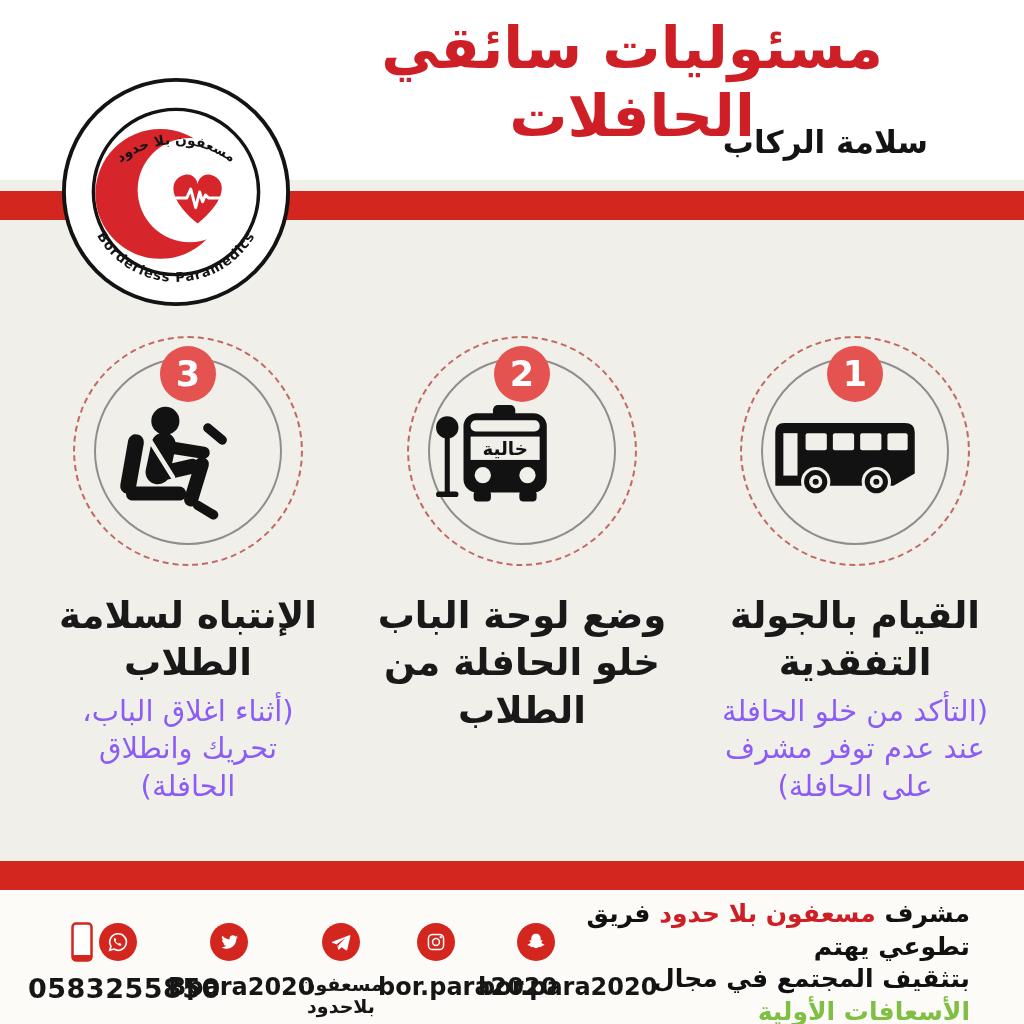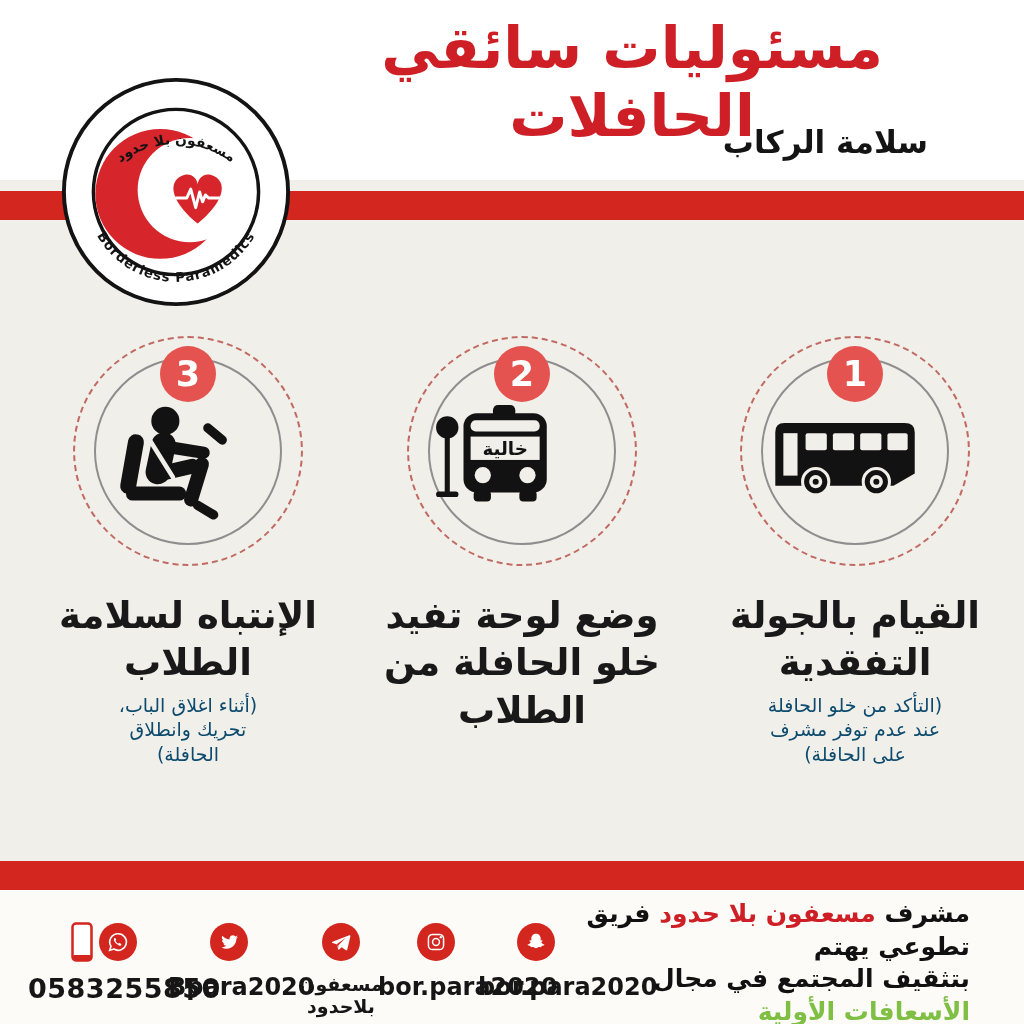--- a/index.html
+++ b/index.html
@@ -29,21 +29,21 @@
   .ring{position:relative;width:230px;height:230px;margin:0 auto;
     border:2px dashed var(--dash_red);border-radius:50%}
   .ring-inner{position:absolute;inset:19px;border:2px solid #8e8e8e;border-radius:50%;
     background:transparent;display:flex;align-items:center;justify-content:flex-end}
   .badge{position:absolute;top:8px;left:50%;transform:translateX(-50%);
     width:56px;height:56px;border-radius:50%;background:var(--badge_red);
     color:#fff;font-size:35px;font-weight:700;display:flex;align-items:center;justify-content:center;z-index:2}
   .step-icon{margin-top:26px}
   .step-heading{margin-top:26px;font-size:37px;font-weight:700;color:var(--ink);
     line-height:1.28;white-space:pre-line}
-  .step-note{margin-top:6px;font-size:19px;font-weight:400;color:#0c4a6e;
+  .step-note{margin-top:6px;font-size:29px;font-weight:400;color:#8b5cf6;
     line-height:1.3;white-space:pre-line}
 
   .about{position:absolute;top:898px;right:22px;width:400px;direction:rtl;text-align:right;
     font-size:25px;font-weight:700;color:#111;line-height:1.3}
   .about .c-red{color:var(--title_red)}
   .about .c-green{color:var(--green)}
 
   .contact{position:absolute;top:920px;text-align:center}
   .contact .icons{height:44px;display:flex;align-items:center;justify-content:center;gap:6px}
   .red-dot{width:38px;height:38px;border-radius:50%;background:var(--accent_red);
@@ -131,21 +131,21 @@
           <rect x="40" y="17" width="68" height="11" rx="5" fill="#f1efe9"></rect>
           <rect x="40" y="33" width="68" height="23" fill="#f1efe9"></rect>
           <text x="74" y="51" text-anchor="middle" font-size="18" font-weight="700" fill="#121212">خالية</text>
           <circle cx="52" cy="71" r="8" fill="#f1efe9"></circle>
           <circle cx="96" cy="71" r="8" fill="#f1efe9"></circle>
           <rect x="43" y="86" width="17" height="11" rx="4" fill="#121212"></rect>
           <rect x="88" y="86" width="17" height="11" rx="4" fill="#121212"></rect>
         </svg>
       </div>
     </div>
-    <div class="step-heading">وضع لوحة تفيد
+    <div class="step-heading">وضع لوحة الباب
 خلو  الحافلة من
 الطلاب</div>
   </div>
 
   <div class="step s3">
     <div class="ring">
       <div class="badge">3</div>
       <div class="ring-inner">
         <svg class="step-icon" width="150" height="132" viewBox="0 0 160 140">
           <rect x="30" y="38" width="17" height="64" rx="8" fill="#121212" transform="rotate(10 38 70)"></rect>

